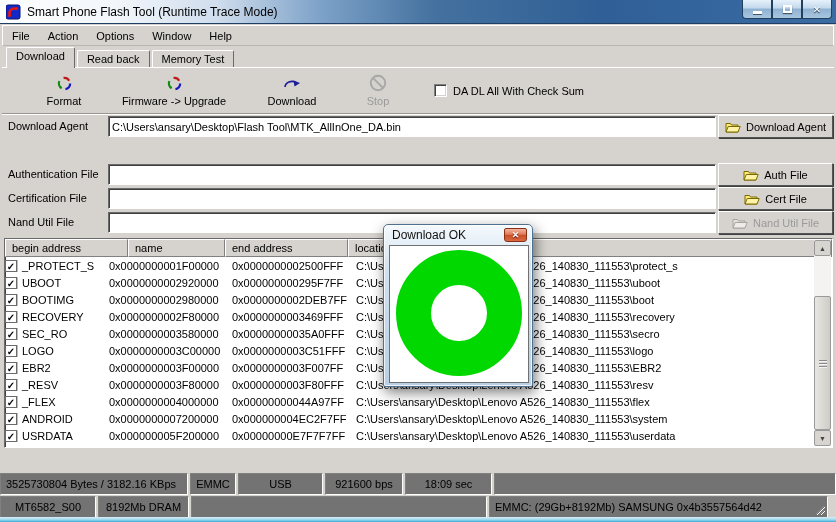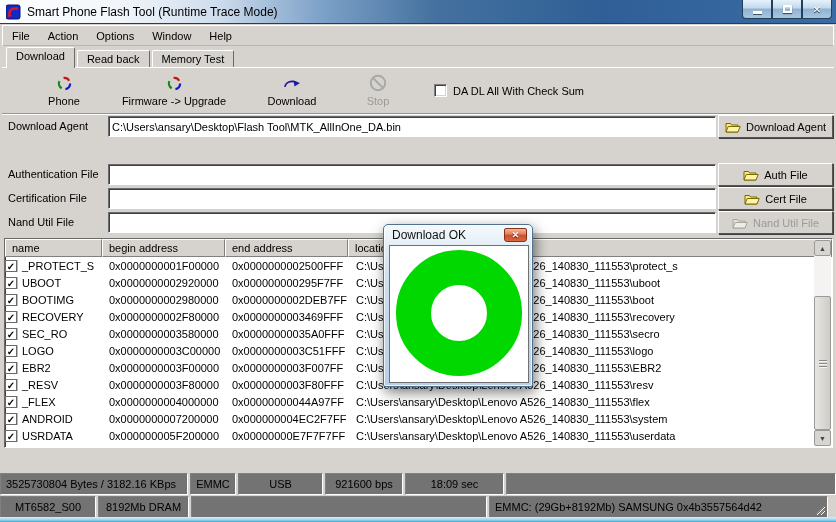--- a/index.html
+++ b/index.html
@@ -157,21 +157,21 @@
 
   <div class="toolbar">
     <div class="tool" style="left:18px; width:88px;">
       <div class="ticon">
         <svg width="15" height="15" viewBox="0 0 16 16">
           <path d="M7 2 A6 6 0 0 1 13 5" stroke="#c01818" stroke-width="2.4" fill="none"></path>
           <path d="M14 8 A6 6 0 0 1 9 14" stroke="#1818c0" stroke-width="2.4" fill="none"></path>
           <path d="M5 13 A6 6 0 0 1 2.5 5.5" stroke="#108a10" stroke-width="2.4" fill="none"></path>
         </svg>
       </div>
-      <div class="tlabel">Phone</div>
+      <div class="tlabel">Format</div>
     </div>
     <div class="tool" style="left:106px; width:132px;">
       <div class="ticon">
         <svg width="15" height="15" viewBox="0 0 16 16">
           <path d="M7 2 A6 6 0 0 1 13 5" stroke="#c01818" stroke-width="2.4" fill="none"></path>
           <path d="M14 8 A6 6 0 0 1 9 14" stroke="#1818c0" stroke-width="2.4" fill="none"></path>
           <path d="M5 13 A6 6 0 0 1 2.5 5.5" stroke="#108a10" stroke-width="2.4" fill="none"></path>
         </svg>
       </div>
       <div class="tlabel">Firmware -&gt; Upgrade</div>
@@ -242,22 +242,22 @@
             <path d="M1 2.5 L5.5 2.5 L6.5 4 L13 4 L13 11 L1 11 Z" fill="#e4e2de" stroke="#a8a49e"></path>
             <path d="M3.2 5.5 L15.2 5.5 L13 11 L1 11 Z" fill="#eeece8" stroke="#a8a49e"></path>
           </svg>
         <span>Nand Util File</span>
       </div>
     </div>
   </div>
 
   <div class="tablewrap">
     <div class="thead">
+      <div class="th c-begin">begin address</div>
       <div class="th c-name">name</div>
-      <div class="th c-begin">begin address</div>
       <div class="th c-end">end address</div>
       <div class="th c-loc">location</div>
     </div>
 
     <div class="trow">
       <div class="td c-name">
           <span class="cb"></span>
           <span>_PROTECT_S</span>
         </div>
       <div class="td c-begin">0x0000000001F00000</div>
@@ -371,21 +371,21 @@
       <div class="ring"></div>
     </div>
   </div>
 
 
   <div class="statusrow r1">
     <div class="scell left" style="width:188px;">3525730804 Bytes / 3182.16 KBps</div>
     <div class="scell" style="width:46px;">EMMC</div>
     <div class="scell" style="width:85px;">USB</div>
     <div class="scell" style="width:78px;">921600 bps</div>
-    <div class="scell" style="width:99px;">18:09 sec</div>
+    <div class="scell" style="width:87px;">18:09 sec</div>
     <div class="scell" style="flex:1; margin-right:0;"></div>
   </div>
 
   <div class="statusrow r2">
     <div class="scell" style="width:96px;">MT6582_S00</div>
     <div class="scell" style="width:91px;">8192Mb DRAM</div>
     <div class="scell" style="width:296px;"></div>
     <div class="scell left" style="flex:1; margin-right:8px; position:relative;">
       <span>EMMC: (29Gb+8192Mb) SAMSUNG 0x4b3557564d42</span>
       <svg class="grip" width="12" height="12" viewBox="0 0 12 12">

